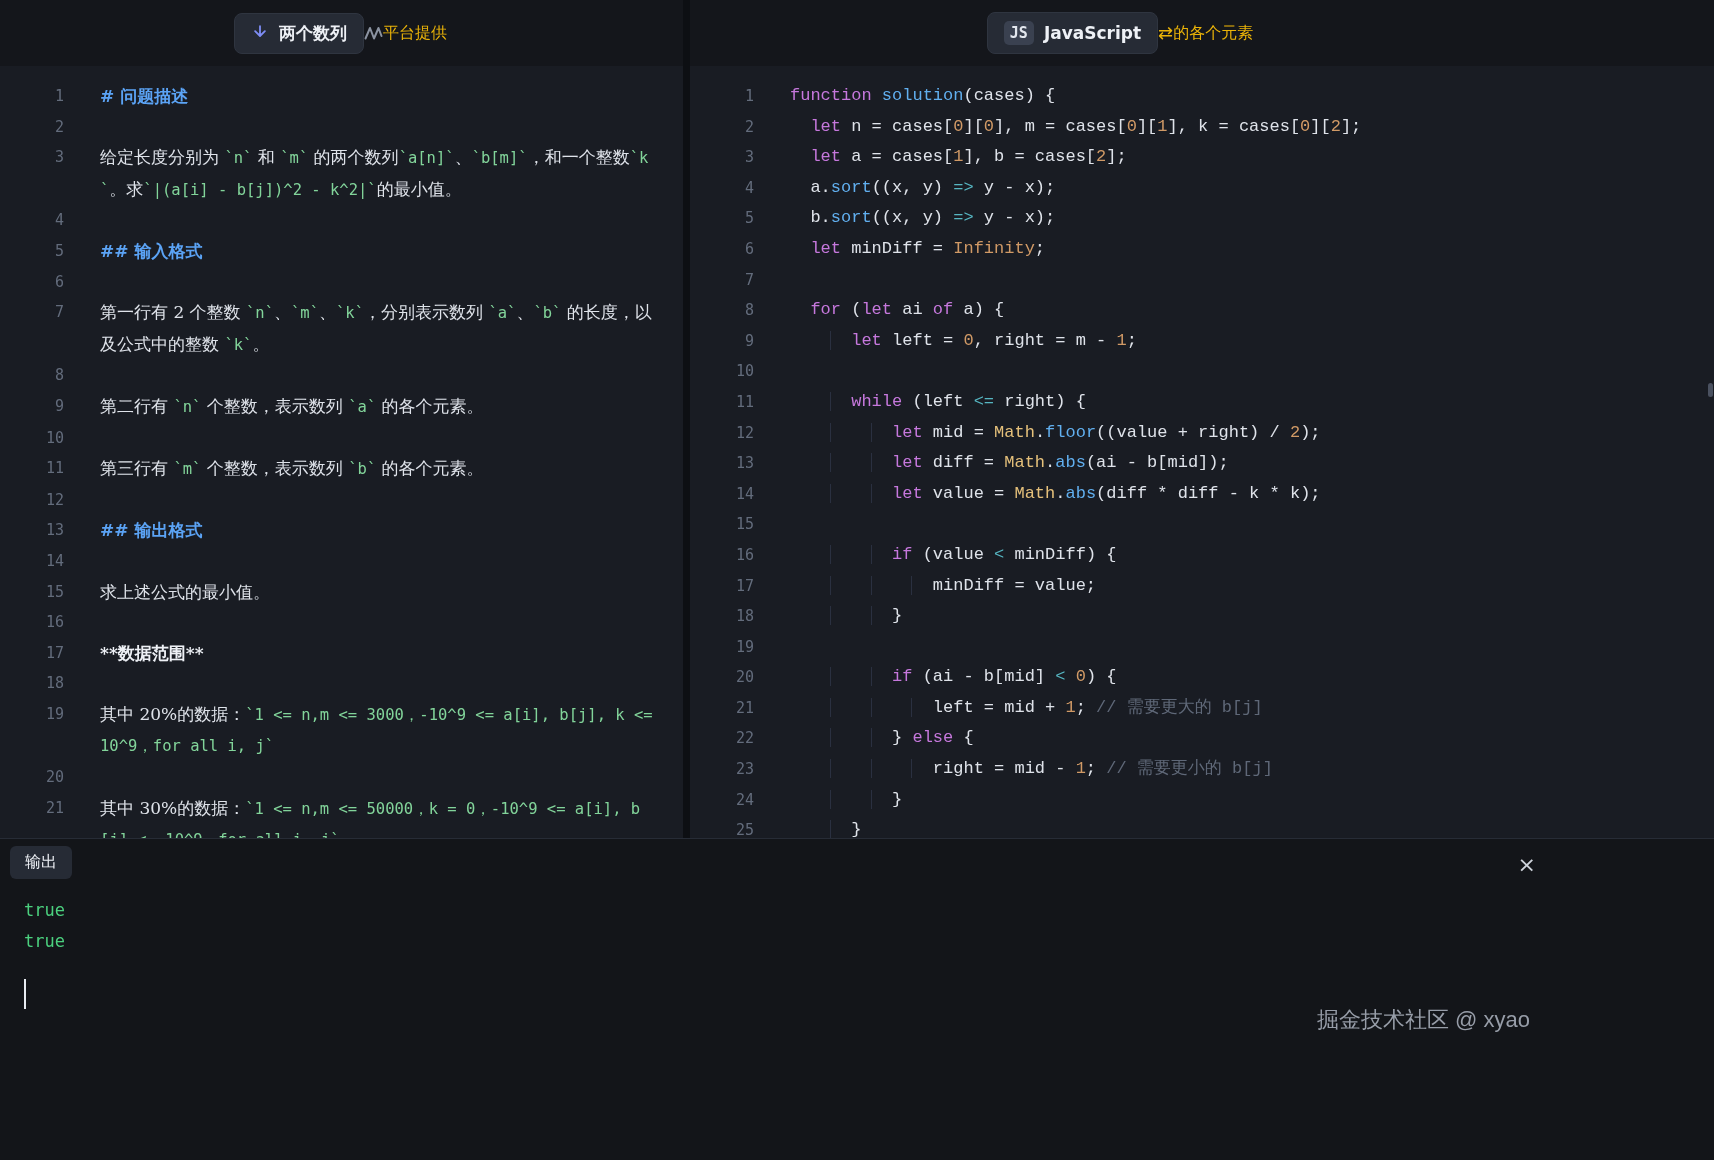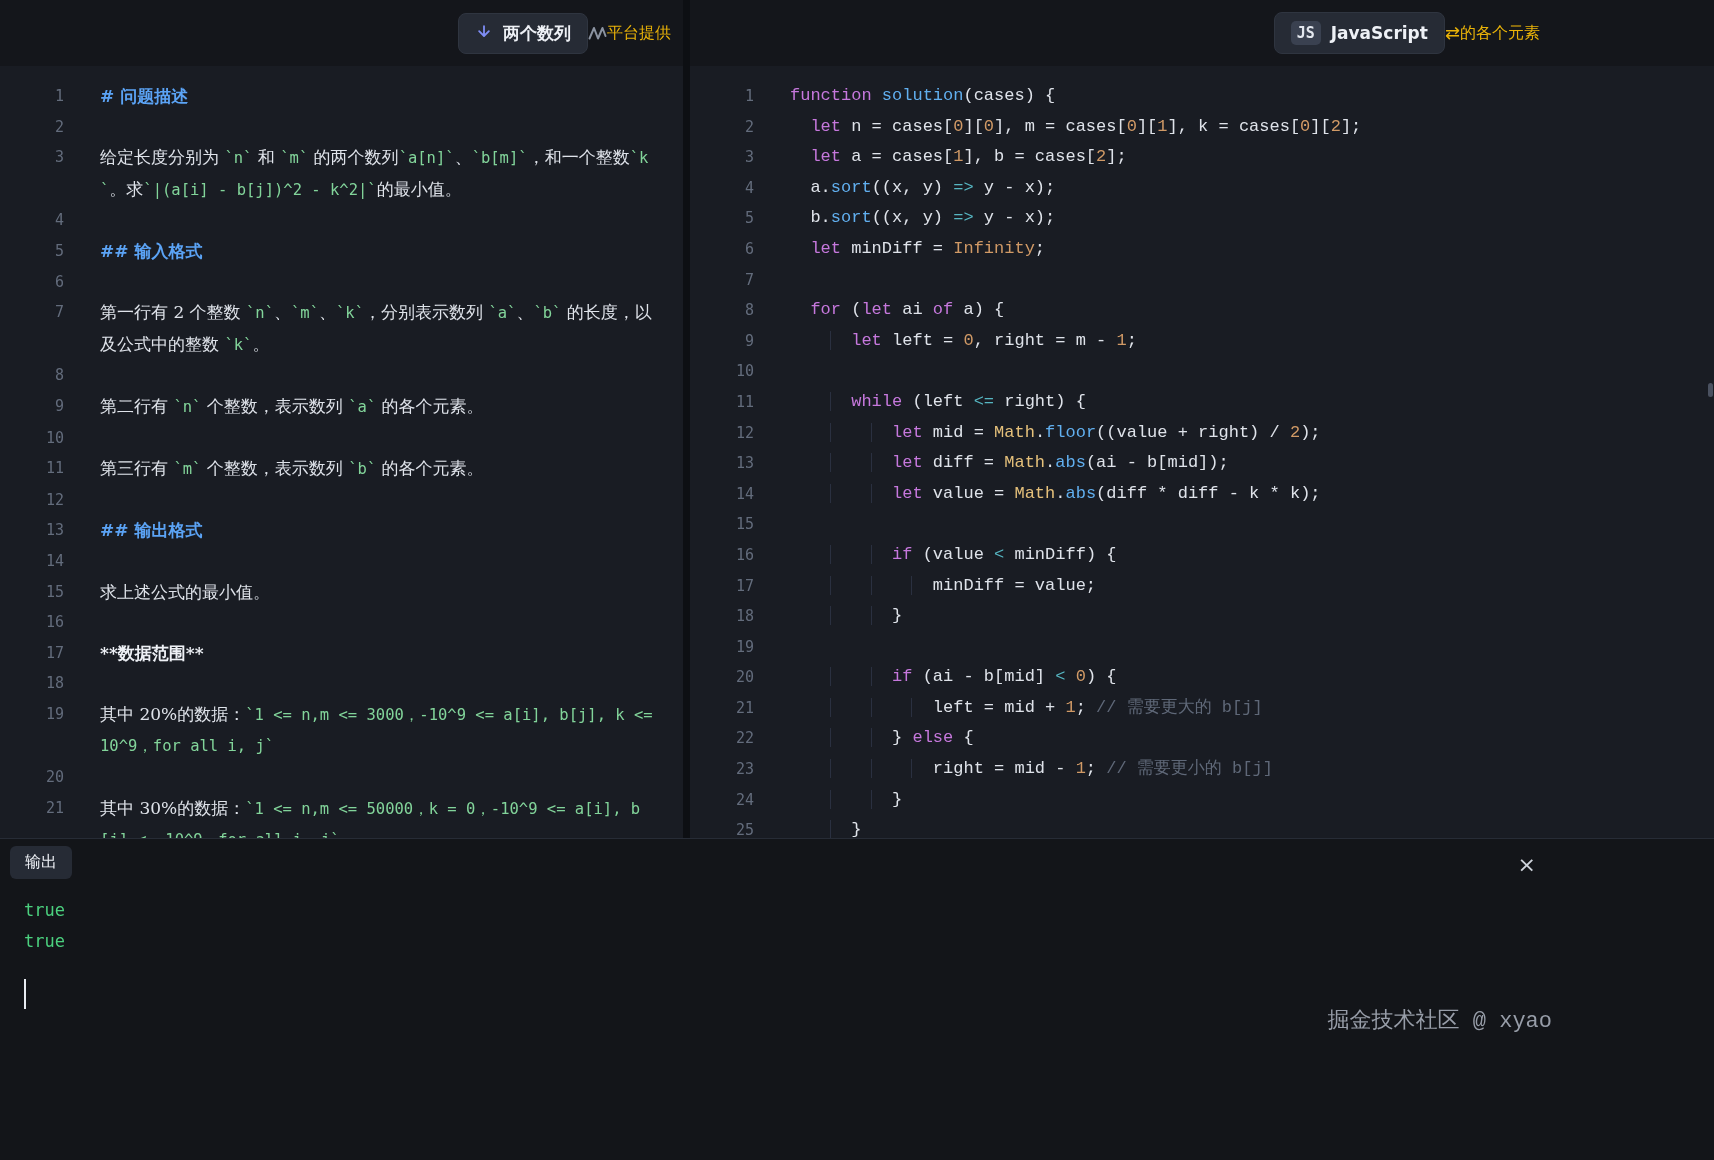--- a/index.html
+++ b/index.html
@@ -8,21 +8,21 @@
   body{background:#111317;font-family:"DejaVu Sans",sans-serif;color:#dfe3ea}
   .app{width:1714px;height:1160px;display:flex;flex-direction:column}
 
   
   .editors{display:flex;height:838px;flex:0 0 838px}
   .pane{background:#191c23;overflow:hidden;position:relative;display:flex;flex-direction:column}
   .left-pane{width:683px;flex:0 0 683px}
   .divider{width:7px;flex:0 0 7px;background:#0d0f13;cursor:col-resize}
   .right-pane{flex:1}
 
-  .pane-header{height:66px;flex:0 0 66px;display:flex;align-items:center;justify-content:flex-end;background:#14161b;padding:0 12px 0 10px}
+  .pane-header{height:66px;flex:0 0 66px;display:flex;align-items:center;justify-content:center;background:#14161b;padding:0 12px 0 10px}
   .right-pane .pane-header{padding-right:174px}
 
   .chip{display:inline-flex;align-items:center;gap:10px;background:#262b35;border:1px solid #2f3540;border-radius:8px;padding:8px 16px;font-weight:bold;font-size:17px;color:#eef1f6;cursor:pointer}
   .js-badge{display:inline-flex;align-items:center;justify-content:center;background:#3a4150;border-radius:5px;padding:3px 6px;font-size:15px;font-weight:bold;color:#e3e7ee;font-family:"DejaVu Sans Mono",monospace}
   .hdr-right{display:inline-flex;align-items:center;color:#eab308;font-size:16px}
   .hdr-right.clickable{cursor:pointer}
   .swap-glyph{font-size:18px;line-height:1}
 
   
   .lines{flex:1;padding-top:15px;overflow:hidden}
@@ -50,21 +50,21 @@
   .scroll-thumb{position:absolute;right:1px;top:383px;width:5px;height:14px;background:#4a5160;border-radius:3px;cursor:pointer}
 
   
   .output{flex:1;background:#131519;border-top:1px solid #272c36;position:relative;overflow:hidden}
   .output-header{height:46px;display:flex;align-items:flex-start;justify-content:space-between;padding:7px 178px 0 10px}
   .output-chip{display:inline-block;background:#262b35;border-radius:6px;padding:6px 15px;font-weight:normal;font-size:16px;color:#eef1f6;cursor:pointer}
   .close-btn{color:#cdd2da;font-size:22px;line-height:1;margin-top:8px;cursor:pointer;font-family:"DejaVu Sans",sans-serif}
   .output-body{padding:10px 24px 0 24px;font-family:"DejaVu Sans Mono",monospace;font-size:17px;line-height:31px;color:#4bd07e}
   .caret{width:2px;height:30px;background:#e8ecf2;margin-top:22px;animation:blink 1.1s step-end infinite}
   @keyframes blink{0%,50%{opacity:1}50.01%,100%{opacity:0}}
-  .watermark{position:absolute;right:162px;top:166px;font-size:22px;color:#979da8;font-family:Liberation Mono, monospace}
+  .watermark{position:absolute;right:184px;top:166px;font-size:22px;color:#979da8;font-family:Liberation Sans, sans-serif}
 </style>
 </head>
 <body>
 
 <div class="app">
 
   <div class="editors">
 
     <section class="pane left-pane">
       <header class="pane-header">

